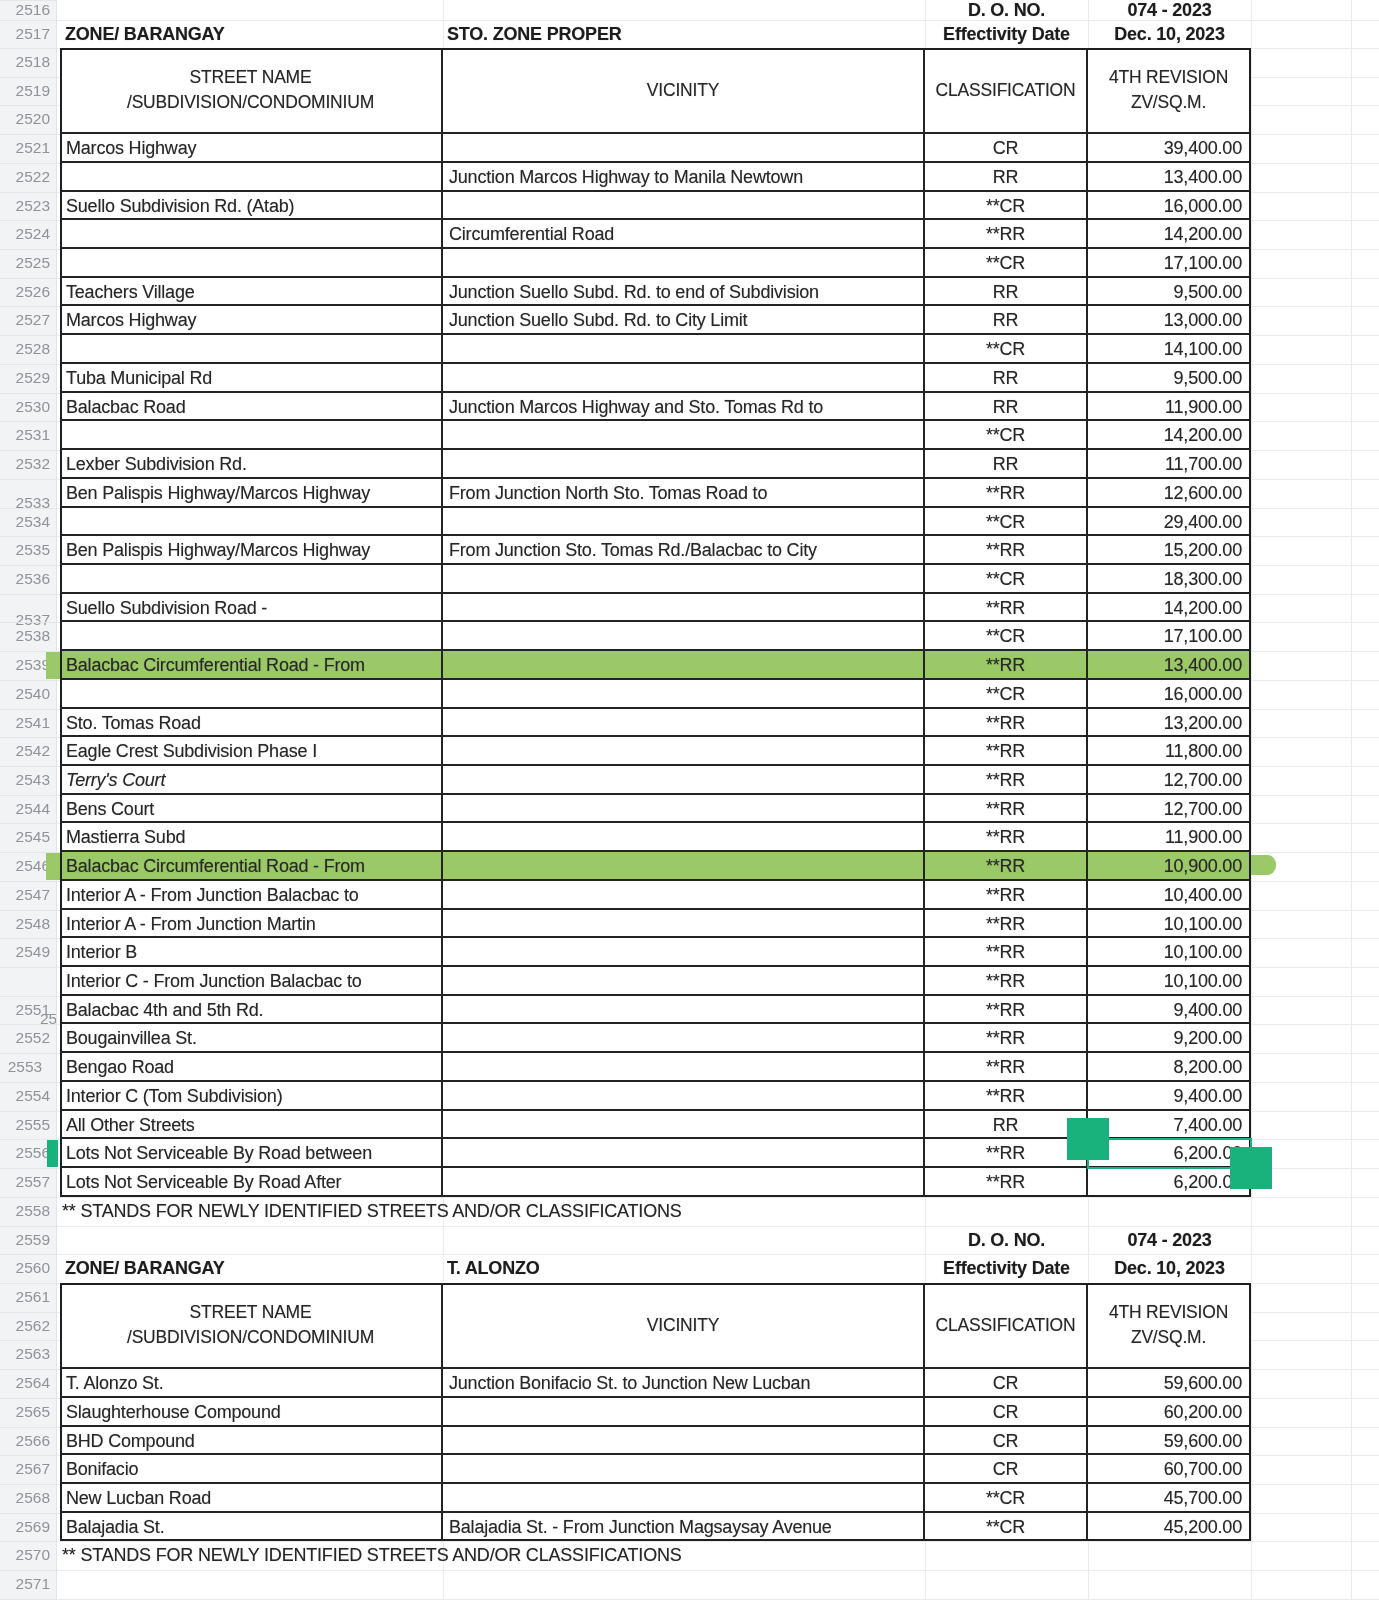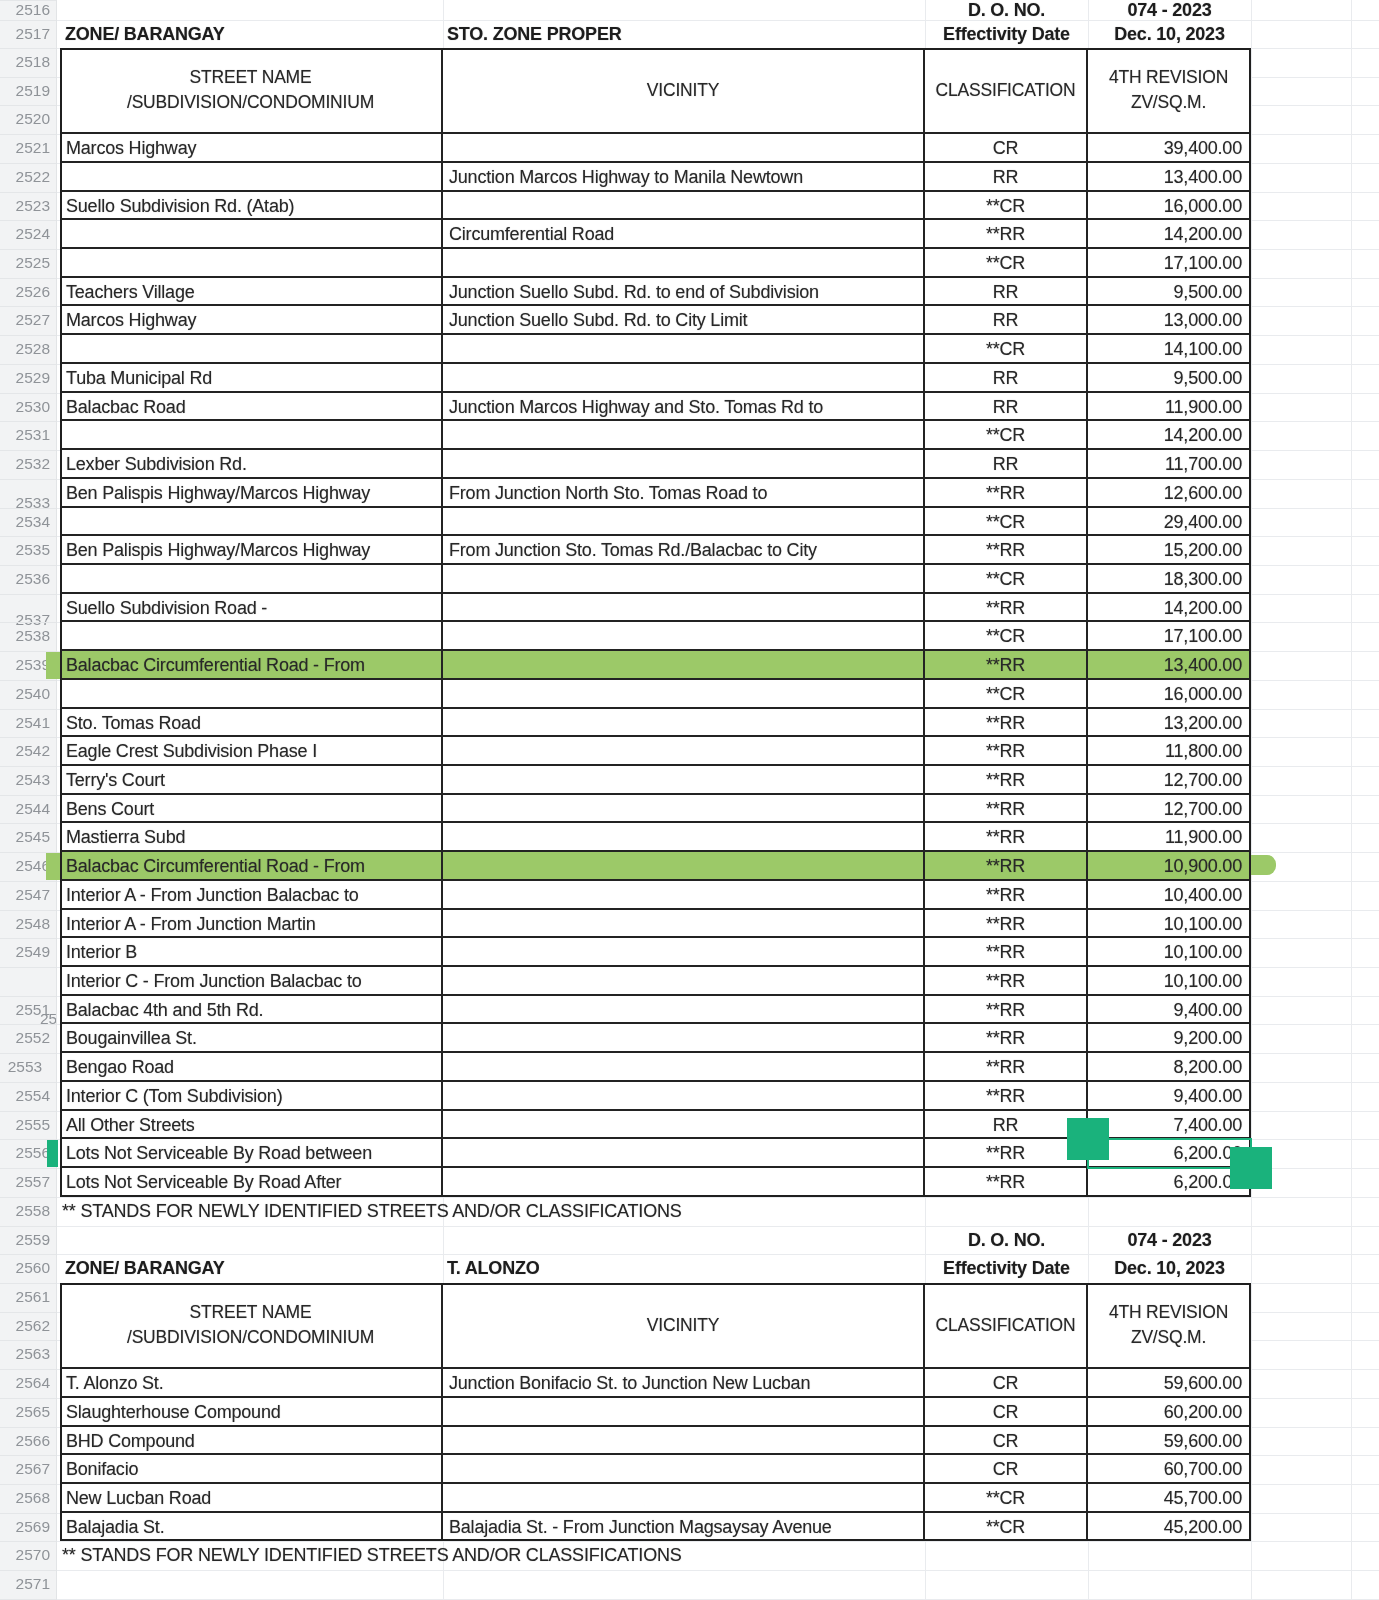--- a/index.html
+++ b/index.html
@@ -312,21 +312,21 @@
     <div class="abs cell c-center" style="left: 925px; top: 679.84px; width: 163px; height: 28.72px; line-height: 28.72px;">**CR</div>
     <div class="abs cell c-right" style="left: 1088px; top: 679.84px; width: 163px; height: 28.72px; line-height: 28.72px;">16,000.00</div>
     <div class="abs cell c-left" style="left: 60px; top: 708.56px; width: 383px; height: 28.72px; line-height: 28.72px;">Sto. Tomas Road</div>
     <div class="abs cell c-left" style="left: 443px; top: 708.56px; width: 482px; height: 28.72px; line-height: 28.72px;"></div>
     <div class="abs cell c-center" style="left: 925px; top: 708.56px; width: 163px; height: 28.72px; line-height: 28.72px;">**RR</div>
     <div class="abs cell c-right" style="left: 1088px; top: 708.56px; width: 163px; height: 28.72px; line-height: 28.72px;">13,200.00</div>
     <div class="abs cell c-left" style="left: 60px; top: 737.28px; width: 383px; height: 28.72px; line-height: 28.72px;">Eagle Crest Subdivision Phase I</div>
     <div class="abs cell c-left" style="left: 443px; top: 737.28px; width: 482px; height: 28.72px; line-height: 28.72px;"></div>
     <div class="abs cell c-center" style="left: 925px; top: 737.28px; width: 163px; height: 28.72px; line-height: 28.72px;">**RR</div>
     <div class="abs cell c-right" style="left: 1088px; top: 737.28px; width: 163px; height: 28.72px; line-height: 28.72px;">11,800.00</div>
-    <div class="abs cell c-left" style="left: 60px; top: 766px; width: 383px; height: 28.72px; line-height: 28.72px;">Terry's Court</div>
+    <div class="abs cell c-left" style="left: 60px; top: 766px; width: 383px; height: 28.72px; line-height: 28.72px; font-style: italic;">Terry's Court</div>
     <div class="abs cell c-left" style="left: 443px; top: 766px; width: 482px; height: 28.72px; line-height: 28.72px;"></div>
     <div class="abs cell c-center" style="left: 925px; top: 766px; width: 163px; height: 28.72px; line-height: 28.72px;">**RR</div>
     <div class="abs cell c-right" style="left: 1088px; top: 766px; width: 163px; height: 28.72px; line-height: 28.72px;">12,700.00</div>
     <div class="abs cell c-left" style="left: 60px; top: 794.72px; width: 383px; height: 28.72px; line-height: 28.72px;">Bens Court</div>
     <div class="abs cell c-left" style="left: 443px; top: 794.72px; width: 482px; height: 28.72px; line-height: 28.72px;"></div>
     <div class="abs cell c-center" style="left: 925px; top: 794.72px; width: 163px; height: 28.72px; line-height: 28.72px;">**RR</div>
     <div class="abs cell c-right" style="left: 1088px; top: 794.72px; width: 163px; height: 28.72px; line-height: 28.72px;">12,700.00</div>
     <div class="abs cell c-left" style="left: 60px; top: 823.44px; width: 383px; height: 28.72px; line-height: 28.72px;">Mastierra Subd</div>
     <div class="abs cell c-left" style="left: 443px; top: 823.44px; width: 482px; height: 28.72px; line-height: 28.72px;"></div>
     <div class="abs cell c-center" style="left: 925px; top: 823.44px; width: 163px; height: 28.72px; line-height: 28.72px;">**RR</div>

